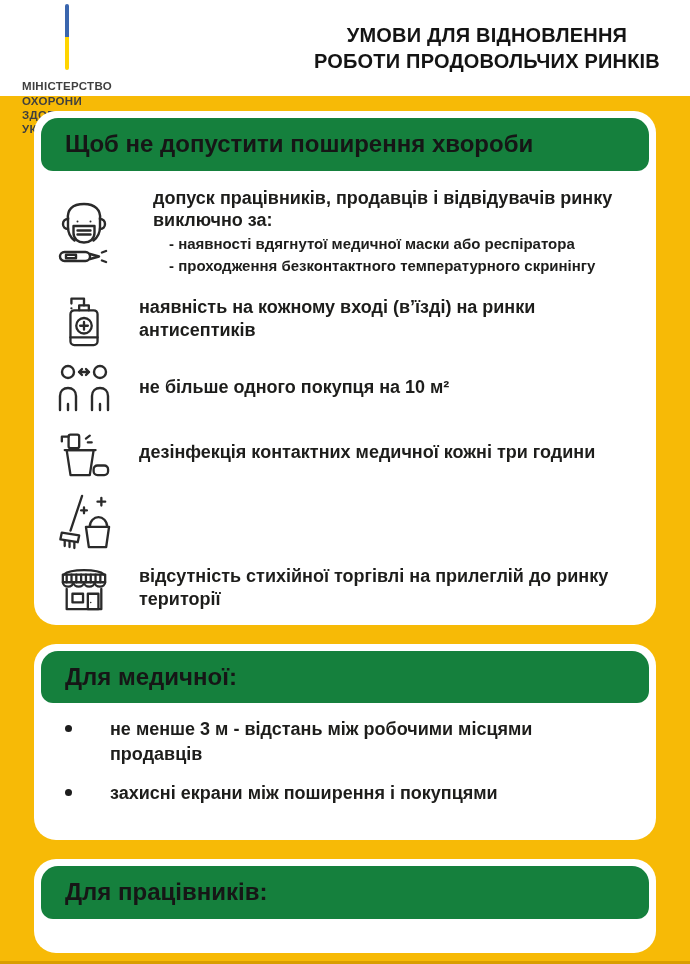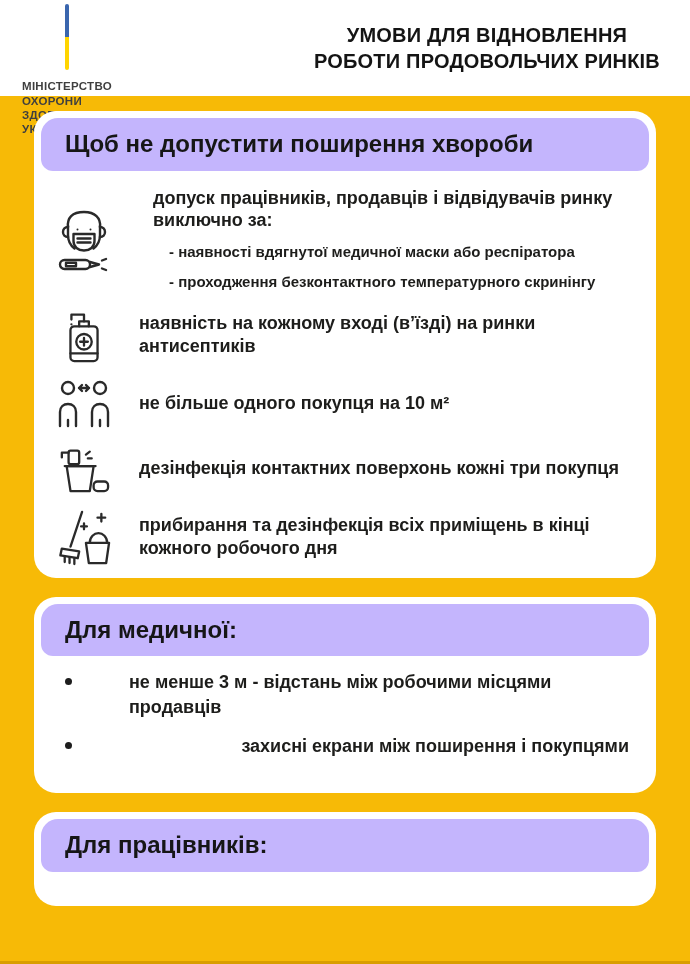--- a/index.html
+++ b/index.html
@@ -24,38 +24,38 @@
   .flag-bar .y { flex:1; background:#FFD500; }
   .logo-text { font-size:11.5px; font-weight:700; color:#3F3F3F; line-height:1.25; letter-spacing:.3px; }
   .logo-text span { display:block; }
   .title { text-align:center; font-size:20px; font-weight:700; color:#141414; line-height:1.32; letter-spacing:.2px; }
   .title span { display:block; }
 
   
   .content { padding:15px 34px 18px 34px; display:flex; flex-direction:column; gap:19px; }
   .card { background:#ffffff; border-radius:22px; padding:7px 7px 12px 7px; }
   .card-head {
-    background:#c4b5fd; border-radius:17px 17px 12px 12px;
+    background:#15803d; border-radius:17px 17px 12px 12px;
     padding:10px 24px 11px 24px;
     font-size:24px; font-weight:700; color:#161616; line-height:1.32;
   }
   .card-head span { display:block; }
 
   
   .items { padding:4px 14px 0 14px; }
   .item { display:flex; align-items:center; gap:26px; margin-top:13px; }
   .item:first-child { margin-top:12px;gap:40px; }
   .item .icon { flex:0 0 58px; display:flex; justify-content:center; align-items:center; }
   .item .icon svg { display:block; stroke:#2A2A2A; fill:none; stroke-width:2.4; stroke-linecap:round; stroke-linejoin:round; }
   .itext { font-size:18px; font-weight:700; line-height:1.26; max-width:482px; }
-  .sub { font-size:15px; font-weight:700; line-height:1.32; margin-left:16px; margin-top:10px; }
+  .sub { font-size:15px; font-weight:700; line-height:1.32; margin-left:16px; margin-top:2px; }
 
   
   .bullets { list-style:none; padding:14px 20px 8px 24px; }
-  .bullets li { display:flex; gap:38px; margin-bottom:15px;justify-content:space-between; }
+  .bullets li { display:flex; gap:38px; margin-bottom:15px; }
   .dot { flex:0 0 7px; width:7px; height:7px; border-radius:50%; background:#1d1d1d; margin-top:8px; }
   .btext { font-size:18px; font-weight:700; line-height:1.35; max-width:500px; }
 </style>
 </head>
 <body>
 
 <div>
 
   <header class="top">
     <div class="logo">
@@ -156,40 +156,54 @@
             <svg width="54" height="52" viewBox="0 0 56 54">
               <rect x="12" y="8" width="11" height="14" rx="2"></rect>
               <path d="M12 10H5v5"></path>
               <path d="M8 24h32"></path>
               <path d="M10 24h28l-4 26H14z"></path>
               <rect x="38" y="40" width="15" height="10" rx="4"></rect>
               <path d="M30 12l4-3M32 16h4"></path>
             </svg>
           </span>
           <div class="itext">
-            <p>дезінфекція контактних поверхонь кожні три покупця</p>
+            <p>дезінфекція контактних медичної кожні три години</p>
           </div>
         </div>
 
         <div class="item">
           <span class="icon">
             <svg width="54" height="58" viewBox="0 0 56 60">
               <path d="M26 4L14 40"></path>
               <path d="M5 42l18 3-1.5 7-18-3z"></path>
               <path d="M8 50v6M13 51v6M18 52v6"></path>
               <path d="M30 36h24l-3 21H33z"></path>
               <path d="M34 36c0-6 4.5-10 9-10s9 4 9 10"></path>
               <path d="M46 6v8M42 10h8M28 16v6M25 19h6"></path>
             </svg>
           </span>
-          <div class="itext">
-            <p>прибирання та дезінфекція всіх приміщень в кінці кожного робочого дня</p>
-          </div>
-        </div>
-
+        </div>
+
+        <div class="item">
+          <span class="icon">
+            <svg width="54" height="50" viewBox="0 0 56 52">
+              <path d="M7 12c7-6 35-6 42 0"></path>
+              <path d="M6 12h44v8H6z"></path>
+              <path d="M10 12v8M15 12v8M20 12v8M25 12v8M30 12v8M35 12v8M40 12v8M45 12v8"></path>
+              <path d="M6 20a5.5 4.5 0 0 0 11 0a5.5 4.5 0 0 0 11 0a5.5 4.5 0 0 0 11 0a5.5 4.5 0 0 0 11 0"></path>
+              <path d="M10 27v21h36V27"></path>
+              <rect x="32" y="32" width="11" height="16"></rect>
+              <circle cx="35" cy="41" r="0.8" fill="#2A2A2A" stroke="none"></circle>
+              <rect x="16" y="32" width="11" height="9"></rect>
+            </svg>
+          </span>
+          <div class="itext">
+            <p>відсутність стихійної торгівлі на прилеглій до ринку території</p>
+          </div>
+        </div>
 
       </div>
     </section>
 
     <section class="card">
       <div class="card-head">Для медичної:</div>
       <ul class="bullets">
         <li>
           <span class="dot"></span>
           <span class="btext">не менше 3 м - відстань між робочими місцями продавців</span>

